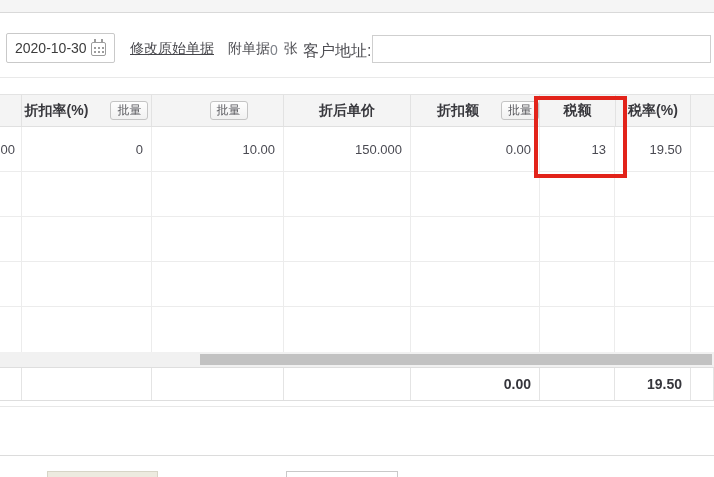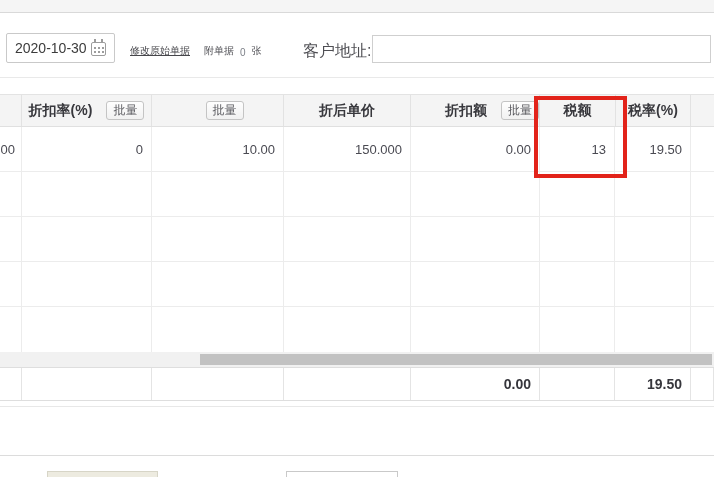--- a/index.html
+++ b/index.html
@@ -18,23 +18,23 @@
     display:flex; align-items:center; justify-content:space-between;
     padding:0 8px; cursor:pointer;
   }
   .date-text { font-size:14px; color:#3c3c3c;text-align:right; }
   .cal-icon { width:15px; height:14px; border:1px solid #9c9c9c; border-radius:2px; position:relative; margin-top:2px; }
   .cal-icon:before { content:""; position:absolute; left:2px; top:-4px; width:2px; height:4px; background:#9c9c9c; box-shadow:7px 0 0 #9c9c9c; }
   .cal-icon:after {
     content:""; position:absolute; left:2px; top:4px; width:2px; height:2px; background:#9c9c9c;
     box-shadow:4px 0 0 #9c9c9c, 8px 0 0 #9c9c9c, 0 4px 0 #9c9c9c, 4px 4px 0 #9c9c9c, 8px 4px 0 #9c9c9c;
   }
-  .top-items { left:130px; top:40px; height:18px; display:flex; align-items:flex-end; font-size:10px; color:#4f4f54; }
+  .top-items { left:130px; top:40px; height:18px; display:flex; align-items:flex-end; font-size:14px; color:#4f4f54; }
   .link-modify { color:#46464b; text-decoration:underline; cursor:pointer; margin-right:14px; }
-  .attach-label { margin-right:6px; }
+  .attach-label { }
   .attach-count { color:#7d8188; margin:0 6px 0 0; }
   .attach-unit { }
   .cust-label { left:303px; top:41px; font-size:16px; color:#4f4f54; }
   .cust-input {
     left:372px; top:35px; width:339px; height:28px;
     border:1px solid #cfcfcf; background:#fff; font-size:13px; padding:0 6px;
     font-family:"Liberation Sans","DejaVu Sans",sans-serif;
   }
   .divider1 { left:0; top:77px; width:714px; height:1px; background:#e9e9e9; }
 
@@ -44,21 +44,21 @@
     position:absolute; left:0; top:0; width:714px; height:33px;
     background:#f4f4f4; border-top:1px solid #e3e3e3; border-bottom:1px solid #e0e0e0;
     display:flex;
   }
   .th {
     height:100%; display:flex; align-items:center; justify-content:center;
     font-size:14px; font-weight:bold; color:#38383d; border-right:1px solid #e2e2e2;
     white-space:nowrap; overflow:hidden;
   }
   .batch-btn {
-    margin-left:14px; font-size:12px; font-weight:normal; color:#55555a;
+    margin-left:22px; font-size:12px; font-weight:normal; color:#55555a;
     background:linear-gradient(#fefefe,#f1f1f1); border:1px solid #c4c4c4; border-radius:3px;
     padding:2px 6px 3px; cursor:pointer; line-height:12px;
   }
   .trow { position:absolute; left:0; width:714px; height:45px; border-bottom:1px solid #ececec; display:flex; background:#fff; }
   .td {
     height:100%; border-right:1px solid #ececec;
     display:flex; align-items:center; justify-content:flex-end;
     font-size:13px; color:#4a4a52; padding-right:8px; overflow:hidden; white-space:nowrap;
   }
   

